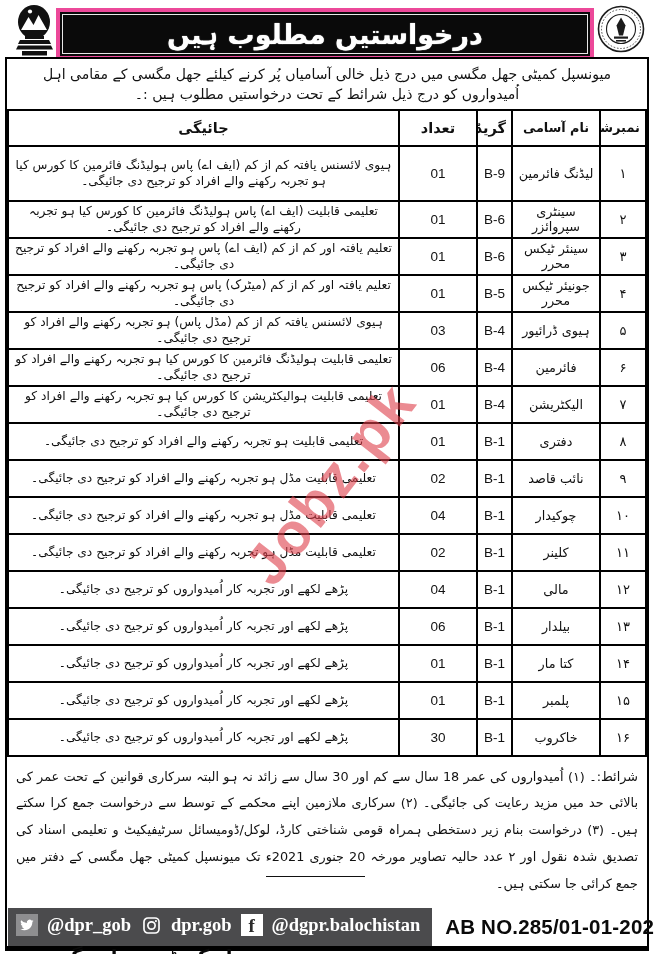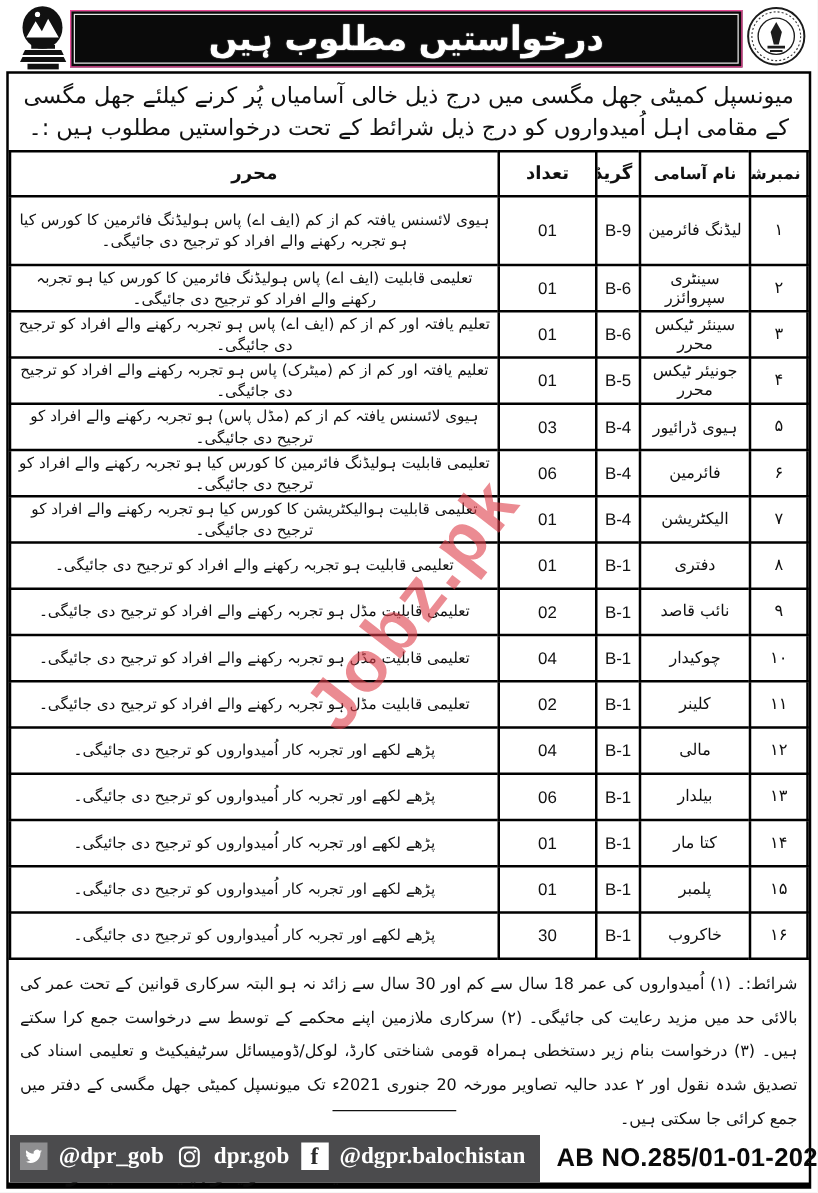--- a/index.html
+++ b/index.html
@@ -7,36 +7,36 @@
     position:relative;width:654px;height:954px;background:#fff;
     font-family:"DejaVu Sans",sans-serif;overflow:hidden;margin:0 auto;
     box-sizing:border-box;
   }
   
   .header{position:relative;height:56px;}
   .logo-left{position:absolute;left:11px;top:4px;width:47px;height:53px;}
   .logo-right{position:absolute;right:9px;top:5px;width:48px;height:48px;background:#fff;}
   .title-band{
     position:absolute;left:56px;right:60px;top:8px;height:44px;
-    background:#0a0a0a;border:1px solid #ec4899;
+    background:#0a0a0a;border:4px solid #ec4899;
     box-shadow:inset 0 0 0 2px #0a0a0a, inset 0 0 0 3px #e8e8e8;
     display:flex;align-items:center;justify-content:center;
   }
   .title-band .title{
     color:#fff;font-weight:bold;font-size:27px;direction:rtl;line-height:1;
     letter-spacing:1px;text-shadow:0 0 1px #fff;
   }
   
   .ad-body{
     position:absolute;left:5px;right:5px;top:57px;bottom:3px;
     border:2px solid #000;border-bottom:5px solid #000;
     box-sizing:border-box;background:#fff;
   }
   .intro{
-    direction:rtl;text-align:center;font-size:18px;line-height:1.45;
+    direction:rtl;text-align:center;font-size:14px;line-height:1.45;
     padding:5px 8px 4px;color:#111;min-height:30px;
   }
   
   table.jobs{width:100%;border-collapse:collapse;direction:rtl;table-layout:fixed;}
   table.jobs th,table.jobs td{
     border:2px solid #000;text-align:center;vertical-align:middle;
     padding:1px 5px;color:#111;box-sizing:border-box;overflow:hidden;
   }
   table.jobs thead tr{height:36px;}
   table.jobs tbody tr{height:37px;}
@@ -123,21 +123,21 @@
 
     <div class="intro">میونسپل کمیٹی جھل مگسی میں درج ذیل خالی آسامیاں پُر کرنے کیلئے جھل مگسی کے مقامی اہل اُمیدواروں کو درج ذیل شرائط کے تحت درخواستیں مطلوب ہیں :۔</div>
 
     <table class="jobs">
       <thead>
         <tr>
           <th class="col-serial">نمبرشمار</th>
           <th class="col-post">نام آسامی</th>
           <th class="col-grade">گریڈ</th>
           <th class="col-count">تعداد</th>
-          <th class="col-eligibility">محرر</th>
+          <th class="col-eligibility">جائیگی</th>
         </tr>
       </thead>
       <tbody id="rows">
           <tr>
             <td class="col-serial">۱</td>
             <td class="col-post">لیڈنگ فائرمین</td>
             <td class="col-grade">B-9</td>
             <td class="col-count">01</td>
             <td class="col-eligibility">ہیوی لائسنس یافتہ کم از کم (ایف اے) پاس ہولیڈنگ فائرمین کا کورس کیا ہو تجربہ رکھنے والے افراد کو ترجیح دی جائیگی۔</td>
           </tr>

